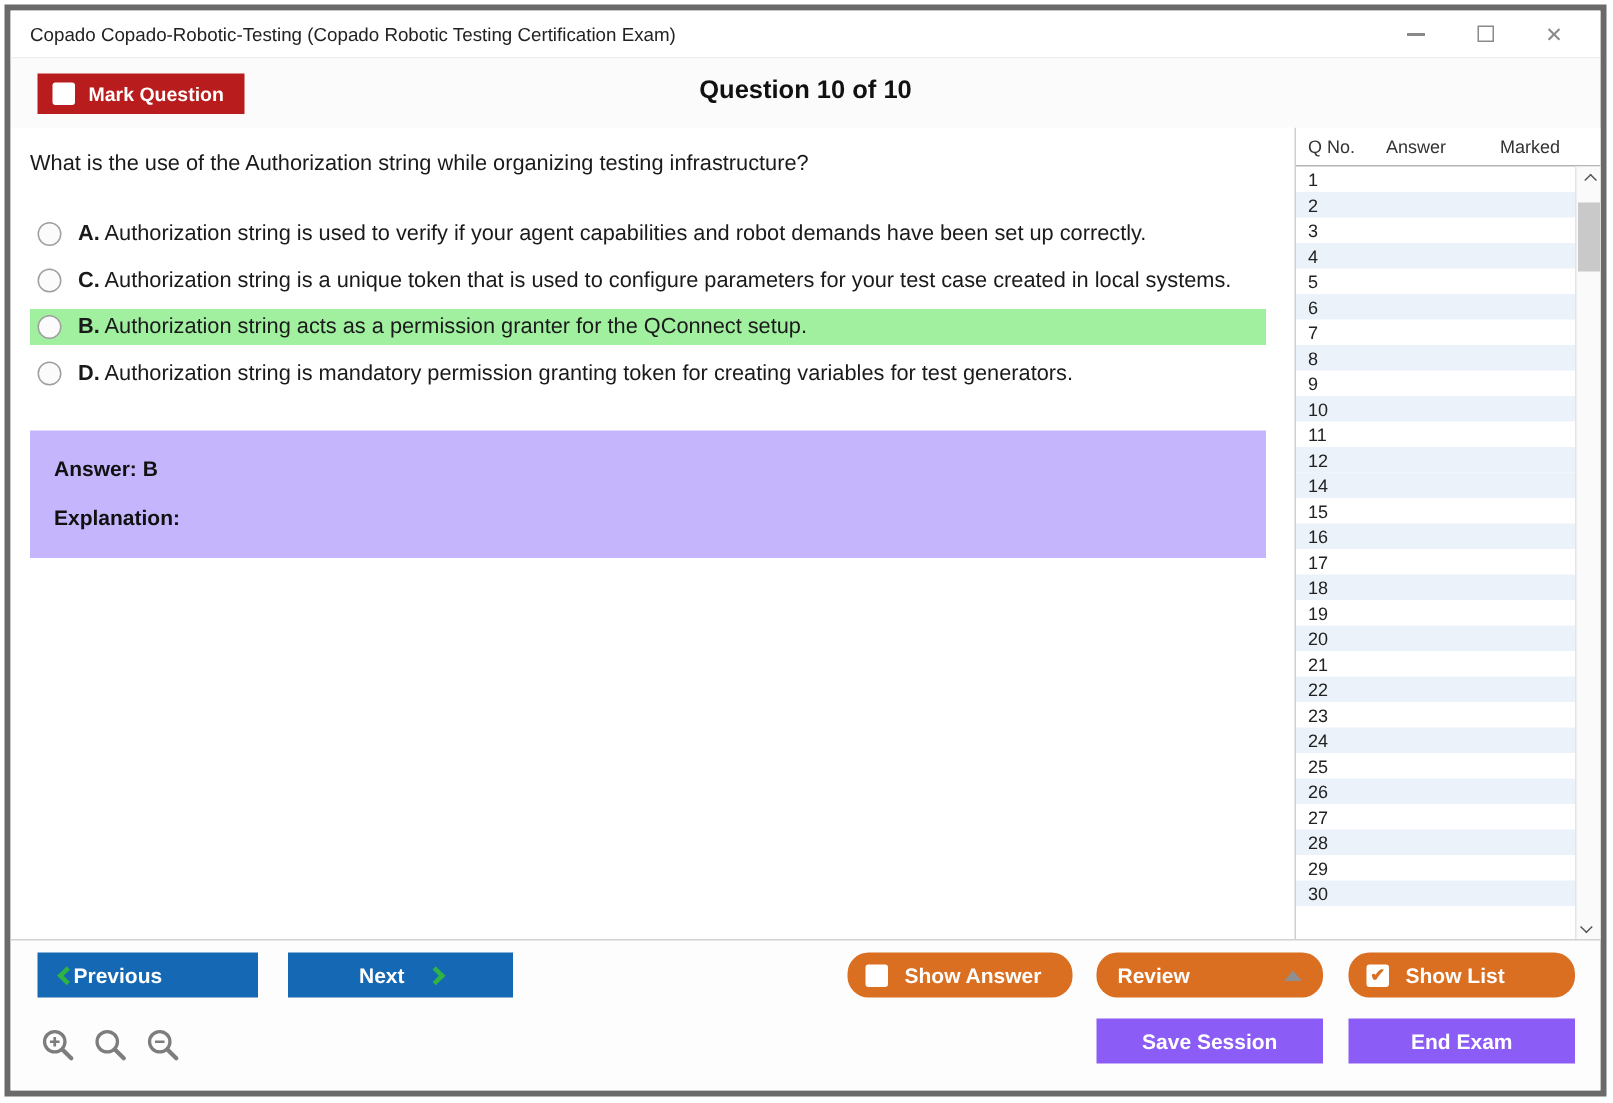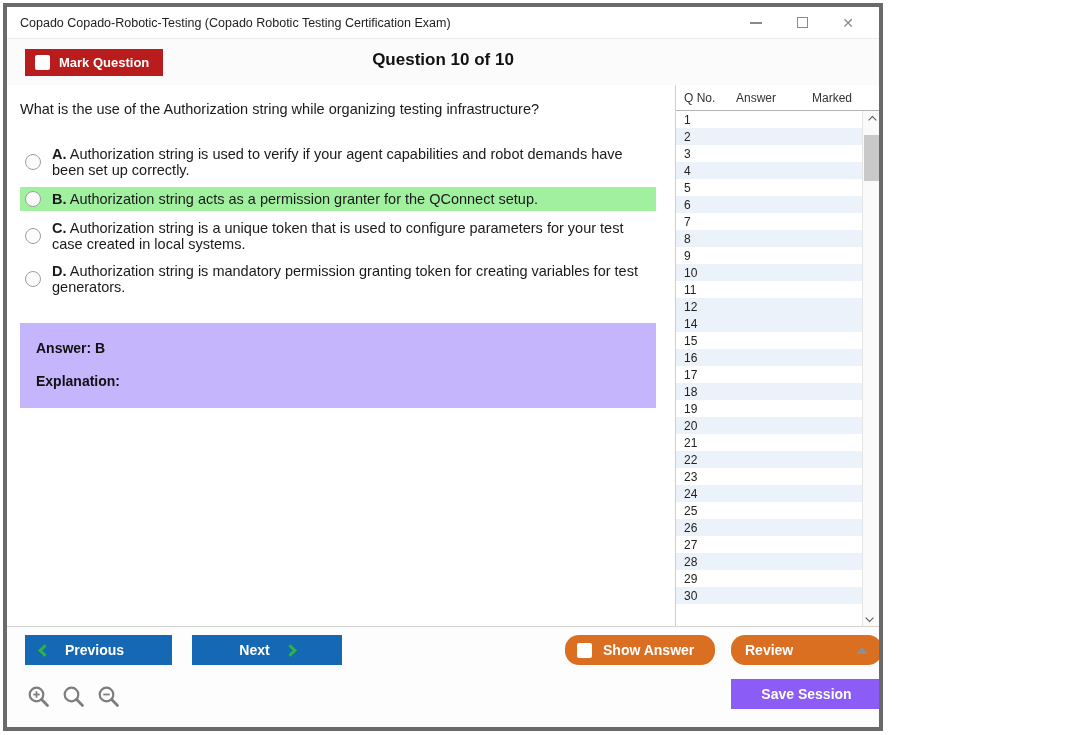--- a/index.html
+++ b/index.html
@@ -1,17 +1,17 @@
 <!DOCTYPE html>
 <html><head>
 <meta charset="utf-8">
 <style>
   * { margin:0; padding:0; box-sizing:border-box; }
   html,body { width:1075px; height:735px; background:#fff; font-family:"Liberation Sans", sans-serif; }
-  .window { position:absolute; left:3px; top:3px; width:880px; height:728px;
+  .window { position:absolute; left:3px; top:3px; width:1068px; height:728px;
             border:4px solid #6a6a6a; background:#fff; overflow:hidden;
             display:flex; flex-direction:column; }
 
   
   .titlebar { height:32px; flex:0 0 32px; display:flex; align-items:center;
               border-bottom:1px solid #ececec; background:#fff; }
   .titlebar .wtitle { padding-left:13px; font-size:12.5px; color:#222; flex:1; }
   .wctl { width:46px; height:100%; display:flex; align-items:center; justify-content:center; cursor:default; }
   .min-glyph { width:12px; height:2px; background:#8a8a8a; display:inline-block; }
   .max-glyph { width:11px; height:11px; border:1.5px solid #8a8a8a; display:inline-block; }
@@ -73,21 +73,21 @@
           color:#fff; font-size:14px; font-weight:bold; cursor:pointer; }
   .blue { background:#1568b3; }
   .orange { background:#da6e21;border-radius:14px; }
   .navy { background:#8b5cf6; font-weight:normal;text-align:center; }
   .navy span { font-weight:bold; }
 
   .chev-green { width:9px; height:9px; border-left:3px solid #2fb344; border-bottom:3px solid #2fb344; display:inline-block; }
   .chev-left  { transform:rotate(45deg); }
   .chev-right { transform:rotate(225deg); }
 
-  .btn-previous { left:18px; top:8px; width:147px; padding-left:15px; gap:16px; }
+  .btn-previous { left:18px; top:8px; width:147px; padding-left:15px; gap:0; }
   .btn-next     { left:185px; top:8px; width:150px; justify-content:center; gap:16px; }
   .btn-show-answer { left:558px; top:8px; width:150px; padding-left:12px; gap:11px; }
   .btn-review   { left:724px; top:8px; width:151px; padding-left:14px; }
   .btn-show-list{ left:892px; top:8px; width:151px; padding-left:12px; gap:11px; }
   .btn-save     { left:724px; top:52px; width:151px; justify-content:center; }
   .btn-end      { left:892px; top:52px; width:151px; justify-content:center; }
 
   .tri-up { margin-left:auto; margin-right:14px; width:0; height:0;
             border-left:6px solid transparent; border-right:6px solid transparent;
             border-bottom:7px solid #8f8f8f; }
@@ -123,27 +123,27 @@
   </div>
 
   <div class="body-row">
     <div class="content">
       <div class="question-text">What is the use of the Authorization string while organizing testing infrastructure?</div>
       <div>
           <div class="option">
             <span class="radio"></span>
             <span class="opt-text"><b>A.</b> Authorization string is used to verify if your agent capabilities and robot demands have been set up correctly.</span>
           </div>
+          <div class="option">
+            <span class="radio"></span>
+            <span class="opt-text"><b>C.</b> Authorization string is a unique token that is used to configure parameters for your test case created in local systems.</span>
+          </div>
           <div class="option highlighted">
             <span class="radio"></span>
             <span class="opt-text"><b>B.</b> Authorization string acts as a permission granter for the QConnect setup.</span>
-          </div>
-          <div class="option">
-            <span class="radio"></span>
-            <span class="opt-text"><b>C.</b> Authorization string is a unique token that is used to configure parameters for your test case created in local systems.</span>
           </div>
           <div class="option">
             <span class="radio"></span>
             <span class="opt-text"><b>D.</b> Authorization string is mandatory permission granting token for creating variables for test generators.</span>
           </div>
         </div>
       <div class="answer-box">
         <div class="ans-line">Answer: B</div>
         <div class="exp-line">Explanation:</div>
       </div>

